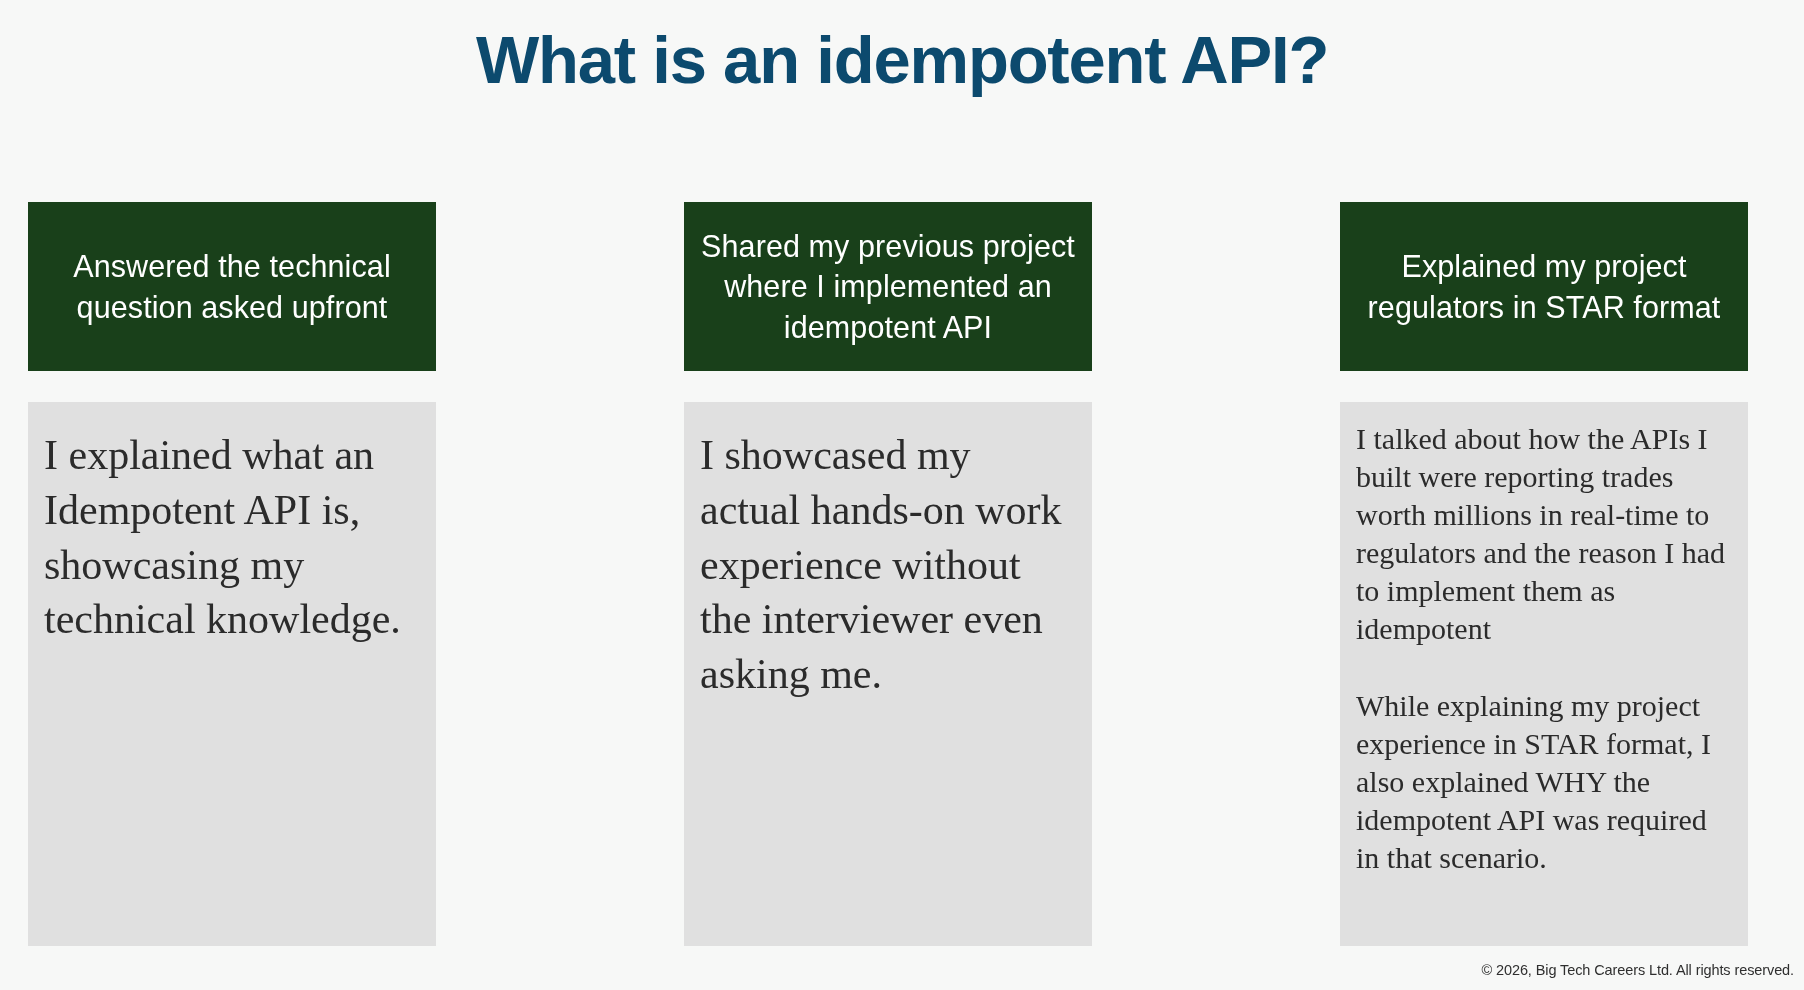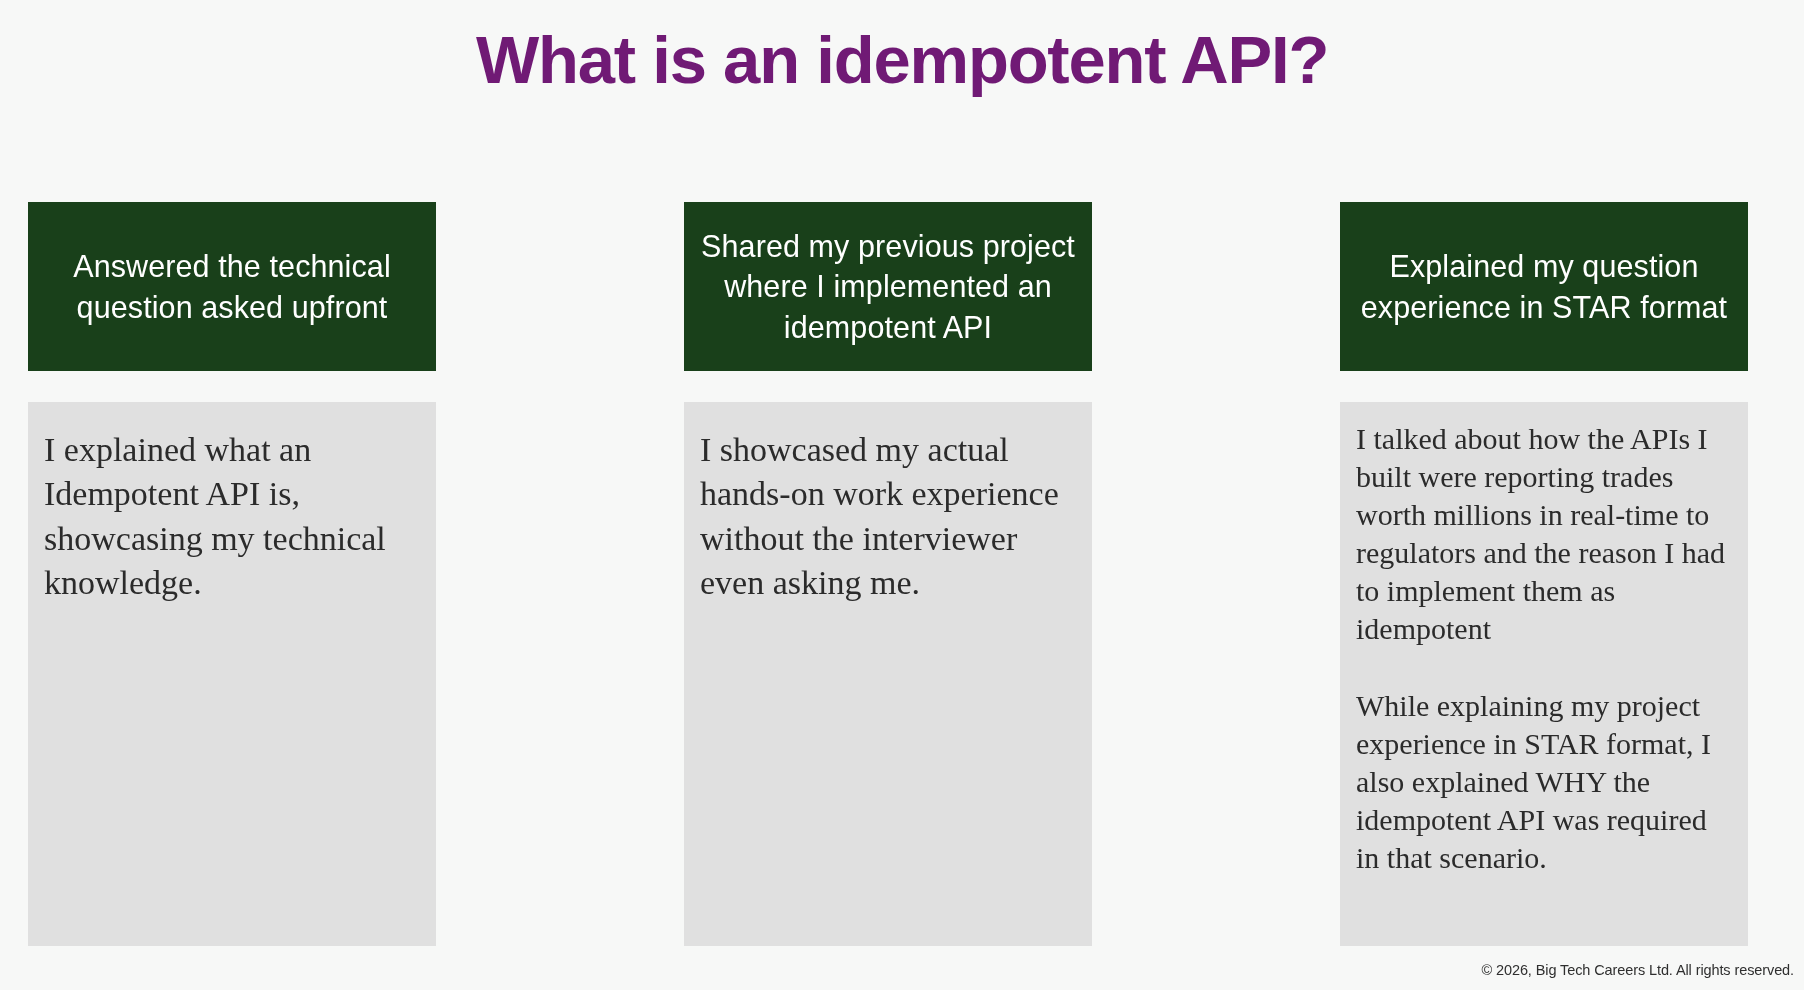--- a/index.html
+++ b/index.html
@@ -20,21 +20,21 @@
   .slide-title {
     position: absolute;
     top: 22px;
     left: 0;
     width: 1804px;
     text-align: center;
     font-family: "Liberation Sans", sans-serif;
     font-weight: bold;
     font-size: 67px;
     letter-spacing: -1.2px;
-    color: #701a75;
+    color: #0c4a6e;
     line-height: 1.12;
     white-space: nowrap;
   }
 
   
   .columns {
     position: absolute;
     top: 202px;
     left: 28px;
     width: 1720px;
@@ -67,21 +67,21 @@
     font-weight: 400;
     letter-spacing: 0.1px;
   }
 
   .card-body {
     margin-top: 31px;
     background: #e0e0e0;
     flex: 1;
     padding: 26px 16px 18px 16px;
     font-family: "Liberation Serif", serif;
-    font-size: 34px;
+    font-size: 42px;
     line-height: 1.305;
     color: #2b2b2b;
   }
 
   .card-body p { margin: 0; }
   .card-body p + p { margin-top: 1.31em; }
 
   
   .column-3 .card-body {
     padding-top: 18px;
@@ -116,21 +116,21 @@
   </div>
 
   <div class="column column-2">
     <div class="card-header">Shared my previous project where I implemented an idempotent API</div>
     <div class="card-body">
       <p>I showcased my actual hands-on work experience without the interviewer even asking me.</p>
     </div>
   </div>
 
   <div class="column column-3">
-    <div class="card-header">Explained my question experience in STAR format</div>
+    <div class="card-header">Explained my project regulators in STAR format</div>
     <div class="card-body">
       <p>I talked about how the APIs I built were reporting trades worth millions in real-time to regulators and the reason I had to implement them as idempotent</p>
       <p>While explaining my project experience in STAR format, I also explained WHY the idempotent API was required in that scenario.</p>
     </div>
   </div>
 
 </div>
 
 <div class="footer">© 2026, Big Tech Careers Ltd. All rights reserved.</div>
 

